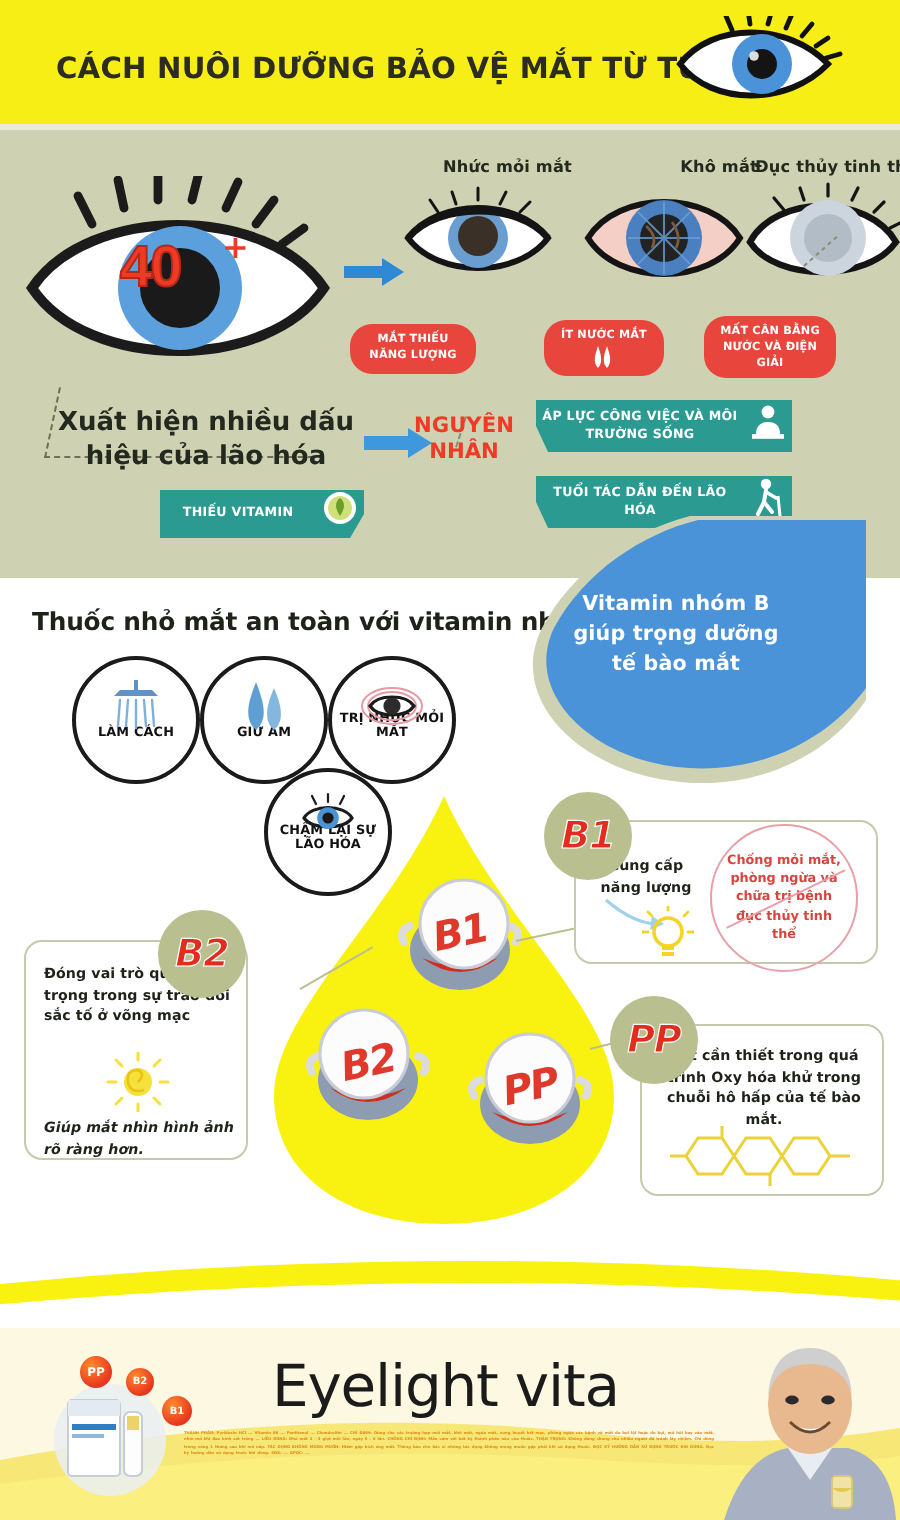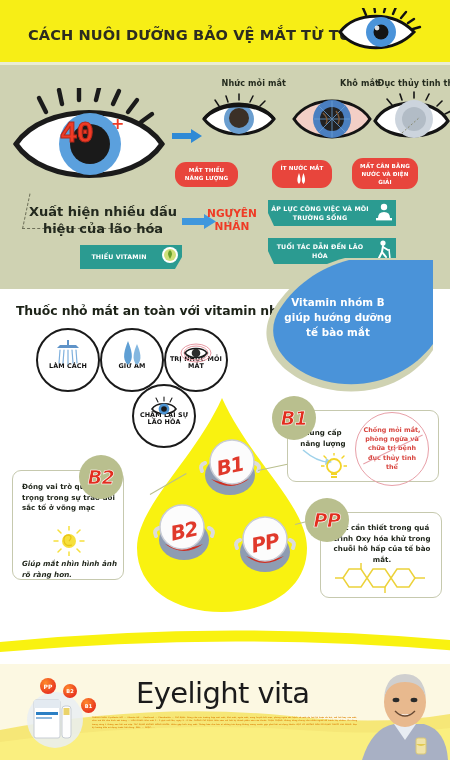--- a/index.html
+++ b/index.html
@@ -32,21 +32,21 @@
   .band-green:before{
     content:"";position:absolute;left:0;top:0;width:450px;height:3px;
     background:#e9ecd4;
   }
 
   .big-eye{position:absolute;left:10px;top:88px;width:160px;height:105px;}
   .big-eye .num{
     position:absolute;left:50px;top:30px;
     font-size:29px;font-weight:bold;color:#ef3b26;
     -webkit-text-stroke:1px #b5281a;letter-spacing:-1px;
-    font-family:Liberation Mono, monospace;
+    font-family:Liberation Sans, sans-serif;
   }
   .big-eye .plus{
     position:absolute;left:101px;top:26px;font-size:16px;font-weight:bold;color:#ef3b26;
   }
 
   .aging-label{
     position:absolute;left:28px;top:203px;width:150px;
     text-align:center;font-size:13px;font-weight:bold;color:#23291e;
     line-height:1.32;
   }
@@ -427,21 +427,21 @@
     </div>
     <div class="lbl">CHẬM LẠI SỰ LÃO HÓA</div>
   </div>
 
   <div class="droplet">
     <svg width="180" height="160" viewBox="0 0 180 160">
       <path d="M92 0 L180 0 L180 92 C160 122,118 142,70 130 C30 120,2 88,18 56 C34 26,62 8,92 0 Z" fill="#cfd2b2"></path>
       <path d="M96 2 L180 2 L180 86 C158 116,116 134,72 123 C36 114,10 85,24 56 C39 28,68 9,96 2 Z" fill="#4a93d9"></path>
     </svg>
   </div>
-  <div class="droplet-text">Vitamin nhóm B giúp hướng dưỡng tế bào mắt</div>
+  <div class="droplet-text">Vitamin nhóm B giúp trọng dưỡng tế bào mắt</div>
 
   <div class="ydrop">
     <svg width="180" height="215" viewBox="0 0 180 215">
       <path d="M90 0 C118 62,175 108,175 150 C175 190,138 214,90 214 C42 214,5 190,5 150 C5 108,62 62,90 0 Z" fill="#f9f210"></path>
     </svg>
   </div>
 
   <div class="cap-pill" style="left:193px;top:435px;">
     <svg width="74" height="62" viewBox="0 0 74 62">
       <ellipse cx="37" cy="40" rx="25" ry="20" fill="#8e9cb2"></ellipse>

